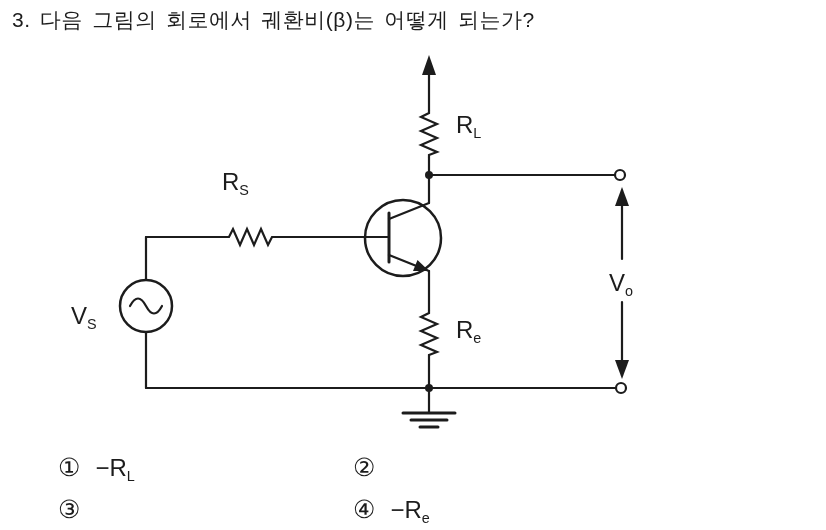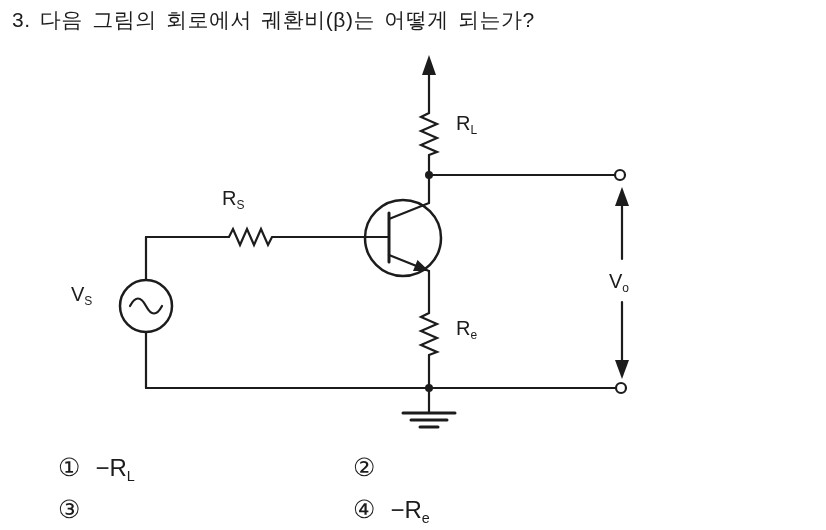--- a/index.html
+++ b/index.html
@@ -1,20 +1,20 @@
 <!DOCTYPE html>
 <html><head>
 <meta charset="utf-8">
 <style>
   html,body{margin:0;padding:0;background:#ffffff;}
   .page{position:relative;width:826px;height:530px;background:#ffffff;
         font-family:"Liberation Sans",sans-serif;color:#1c1c1c;overflow:hidden;}
   .title{position:absolute;left:12px;top:6px;font-size:21px;letter-spacing:.5px;word-spacing:3px;white-space:nowrap;}
   svg.circuit{position:absolute;left:0;top:0;}
-  .clabel{position:absolute;font-size:20px;line-height:1;white-space:nowrap;}
+  .clabel{position:absolute;font-size:24px;line-height:1;white-space:nowrap;}
   .sub{font-size:.6em;vertical-align:-.32em;}
   .choice{position:absolute;display:flex;align-items:baseline;gap:15px;white-space:nowrap;}
   .choice .num{font-size:25px;}
   .choice .formula{font-size:24px;}
 </style>
 </head>
 <body>
 
 <div class="page">
 
@@ -76,23 +76,23 @@
         <polygon points="622,187 615,206 629,206" fill="#1c1c1c" stroke="none"></polygon>
       </g>
       <g>
         <line x1="622" y1="302" x2="622" y2="362"></line>
         <polygon points="622,379 615,360 629,360" fill="#1c1c1c" stroke="none"></polygon>
       </g>
     </g>
   </svg>
 
   <div class="clabel" style="left:456px;top:113px"><span>R</span><span class="sub">L</span></div>
-  <div class="clabel" style="left:222px;top:188px"><span>R</span><span class="sub">S</span></div>
+  <div class="clabel" style="left:222px;top:170px"><span>R</span><span class="sub">S</span></div>
   <div class="clabel" style="left:456px;top:318px"><span>R</span><span class="sub">e</span></div>
-  <div class="clabel" style="left:71px;top:284px"><span>V</span><span class="sub">S</span></div>
+  <div class="clabel" style="left:71px;top:304px"><span>V</span><span class="sub">S</span></div>
   <div class="clabel" style="left:609px;top:271px"><span>V</span><span class="sub">o</span></div>
 
   <div class="choice" style="left:58px;top:453px">
     <span class="num">①</span>
     <span class="formula"><span>−R</span><span class="sub">L</span></span>
   </div>
   <div class="choice" style="left:353px;top:453px">
     <span class="num">②</span>
   </div>
   <div class="choice" style="left:58px;top:495px">

